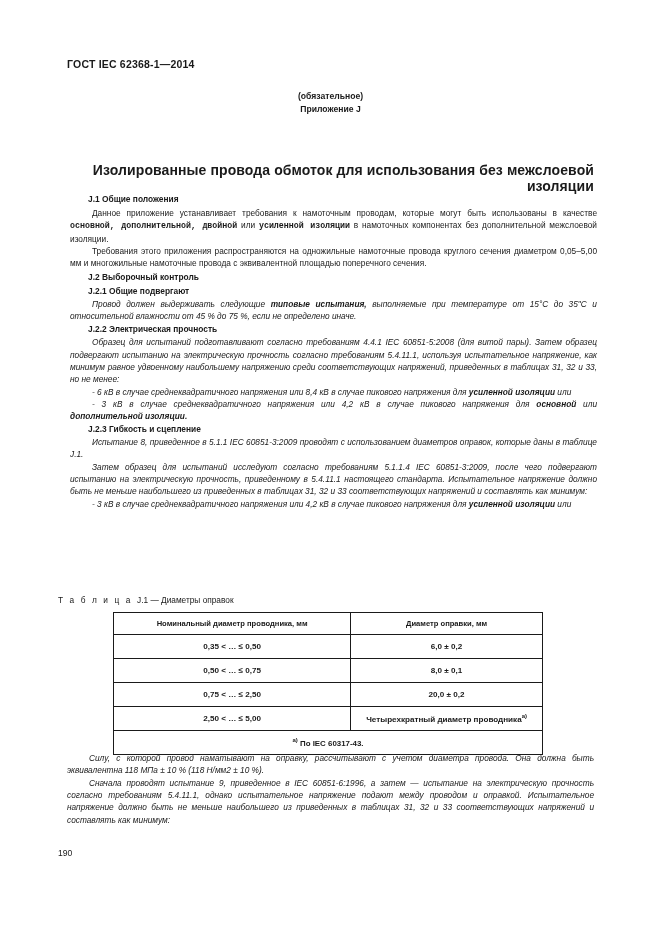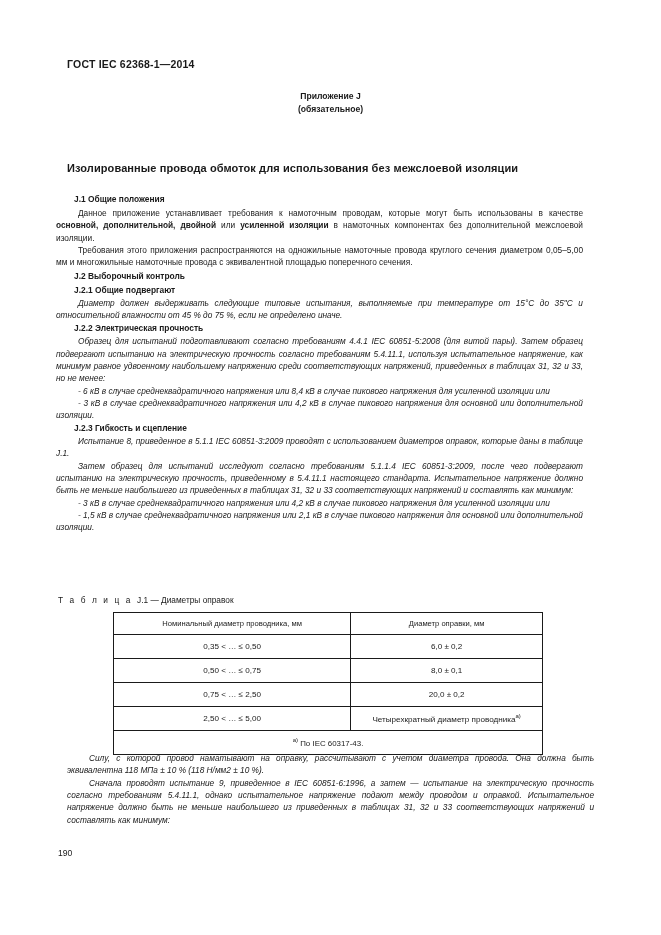--- a/index.html
+++ b/index.html
@@ -45,30 +45,30 @@
     font-weight: bold;
     line-height: 12.5px;
   }
 
   
   .main-title {
     position: absolute;
     left: 67px;
     top: 162px;
     width: 527px;
-    text-align: left;
-    font-size: 11px;
+    text-align: right;
+    font-size: 14px;
     font-weight: bold;
     letter-spacing: 0.1px;
   }
 
   
   .flow {
     position: absolute;
-    left: 56px;
+    left: 70px;
     top: 192px;
     width: 527px;
     font-size: 8.3px;
     line-height: 12.35px;
   }
   .h-sub {
     font-weight: bold;
     font-size: 8.4px;
     margin: 0;
     padding: 0;
@@ -80,22 +80,22 @@
     margin: 0;
     padding: 0;
     text-align: justify;
     text-indent: 22px;
     line-height: 12.35px;
   }
   p.para.dash { text-indent: 22px; }
   p.it {
     font-style: italic;
   }
-  .b { font-weight: bold; }
-  .bi { font-weight: normal; font-style: italic; }
+  .b { font-weight: bold; font-family: Liberation Mono, monospace; }
+  .bi { font-weight: bold; font-style: italic; }
 
   
   .tbl-caption {
     position: absolute;
     left: 58px;
     top: 595px;
     font-size: 8.3px;
     white-space: nowrap;
     text-align: right;
   }
@@ -113,21 +113,21 @@
   table.j1 {
     border-collapse: collapse;
     width: 430px;
     font-size: 8.1px;
   }
   table.j1 td, table.j1 th {
     border: 1px solid #1a1a1a;
     text-align: center;
     padding: 0;
     height: 23px;
-    font-weight: normal;
+    font-weight: bold;
   }
   table.j1 thead td {
     height: 21px;
     font-size: 7.6px;
     border-bottom: 1.6px solid #1a1a1a;
   }
   table.j1 .c1 { width: 238px; }
   table.j1 .c2 { width: 192px; }
   td.foot {
     text-align: left;
@@ -157,55 +157,54 @@
   }
 </style>
 </head>
 <body>
 
 <div class="page">
 
   <div class="std-header">ГОСТ IEC 62368-1—2014</div>
 
   <div class="annex-block">
+    <div>(обязательное)</div>
     <div>Приложение J</div>
-    <div>(обязательное)</div>
   </div>
 
   <div class="main-title">Изолированные провода обмоток для использования без межслоевой изоляции</div>
 
   <div class="flow">
 
     <div class="h-sub">J.1 Общие положения</div>
 
     <p class="para"><span>Данное приложение устанавливает требования к намоточным проводам, которые могут быть использованы в качестве </span><span class="b">основной, дополнительной, двойной</span><span> или </span><span class="b">усиленной изоляции</span><span> в намоточных компонентах без дополнительной межслоевой изоляции.</span></p>
 
     <p class="para">Требования этого приложения распространяются на одножильные намоточные провода круглого сечения диаметром 0,05–5,00 мм и многожильные намоточные провода с эквивалентной площадью поперечного сечения.</p>
 
     <div class="h-sub">J.2 Выборочный контроль</div>
     <div class="h-sub tight">J.2.1 Общие подвергают</div>
 
-    <p class="para it"><span>Диаметр должен выдерживать следующие </span><span class="bi">типовые испытания,</span><span> выполняемые при температуре от 15°С до 35"С и относительной влажности от 45 % до 75 %, если не определено иначе.</span></p>
+    <p class="para it"><span>Провод должен выдерживать следующие </span><span class="bi">типовые испытания,</span><span> выполняемые при температуре от 15°С до 35"С и относительной влажности от 45 % до 75 %, если не определено иначе.</span></p>
 
     <div class="h-sub tight">J.2.2 Электрическая прочность</div>
 
     <p class="para it">Образец для испытаний подготавливают согласно требованиям 4.4.1 IEC 60851-5:2008 (для витой пары). Затем образец подвергают испытанию на электрическую прочность согласно требованиям 5.4.11.1, используя испытательное напряжение, как минимум равное удвоенному наибольшему напряжению среди соответствующих напряжений, приведенных в таблицах 31, 32 и 33, но не менее:</p>
 
     <p class="para dash it"><span>- 6 кВ в случае среднеквадратичного напряжения или 8,4 кВ в случае пикового напряжения для </span><span class="bi">усиленной изоляции</span><span> или</span></p>
 
     <p class="para dash it"><span>- 3 кВ в случае среднеквадратичного напряжения или 4,2 кВ в случае пикового напряжения для </span><span class="bi">основной</span><span> или </span><span class="bi">дополнительной изоляции.</span></p>
 
     <div class="h-sub tight">J.2.3 Гибкость и сцепление</div>
 
     <p class="para it">Испытание 8, приведенное в 5.1.1 IEC 60851-3:2009 проводят с использованием диаметров оправок, которые даны в таблице J.1.</p>
     <p class="para it">Затем образец для испытаний исследуют согласно требованиям 5.1.1.4 IEC 60851-3:2009, после чего подвергают испытанию на электрическую прочность, приведенному в 5.4.11.1 настоящего стандарта. Испытательное напряжение должно быть не меньше наибольшего из приведенных в таблицах 31, 32 и 33 соответствующих напряжений и составлять как минимум:</p>
 
     <p class="para dash it"><span>- 3 кВ в случае среднеквадратичного напряжения или 4,2 кВ в случае пикового напряжения для </span><span class="bi">усиленной изоляции</span><span> или</span></p>
 
-    <p class="para dash it"><span>- 1,5 кВ в случае среднеквадратичного напряжения или 2,1 кВ в случае пикового напряжения для </span><span class="bi">основной</span><span> или </span><span class="bi">дополнительной изоляции.</span></p>
 
   </div>
 
   <div class="tbl-caption">
     <span class="spaced">Т а б л и ц а</span>&nbsp;&nbsp;<span>J.1</span>&nbsp;<span>—</span>&nbsp;<span>Диаметры оправок</span>
   </div>
 
   <div class="tbl-wrap">
     <table class="j1">
       <thead>

